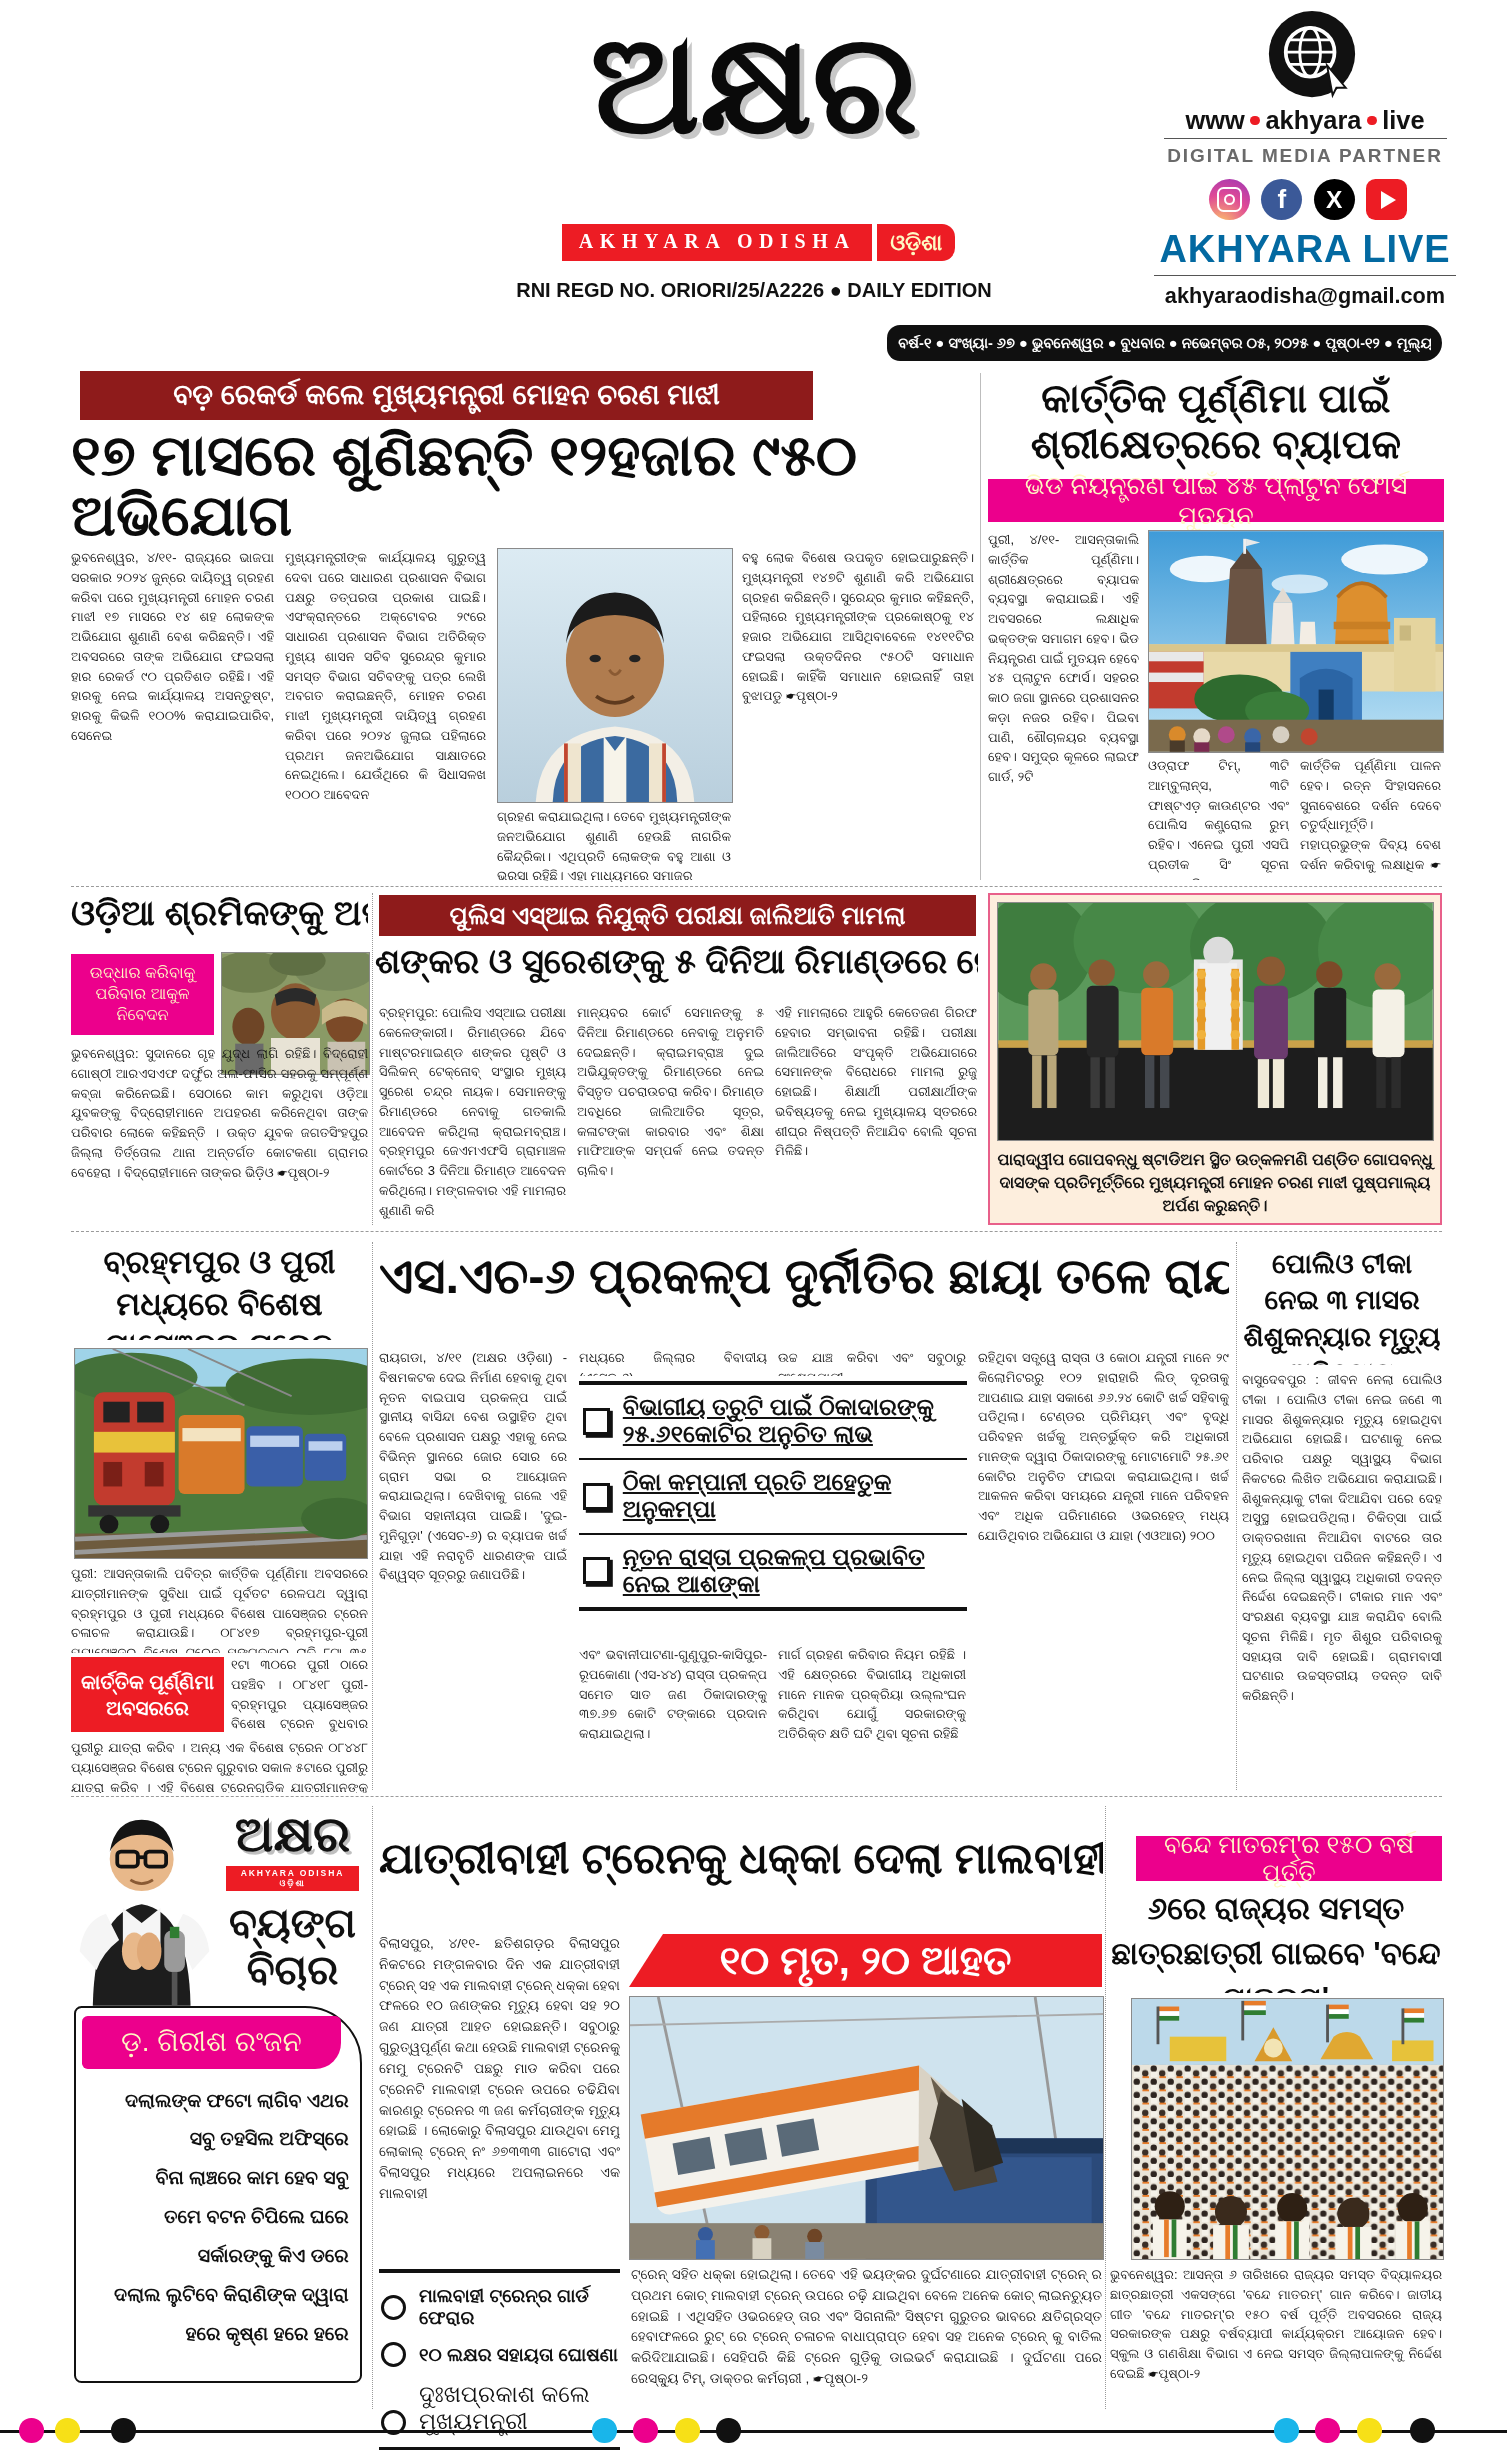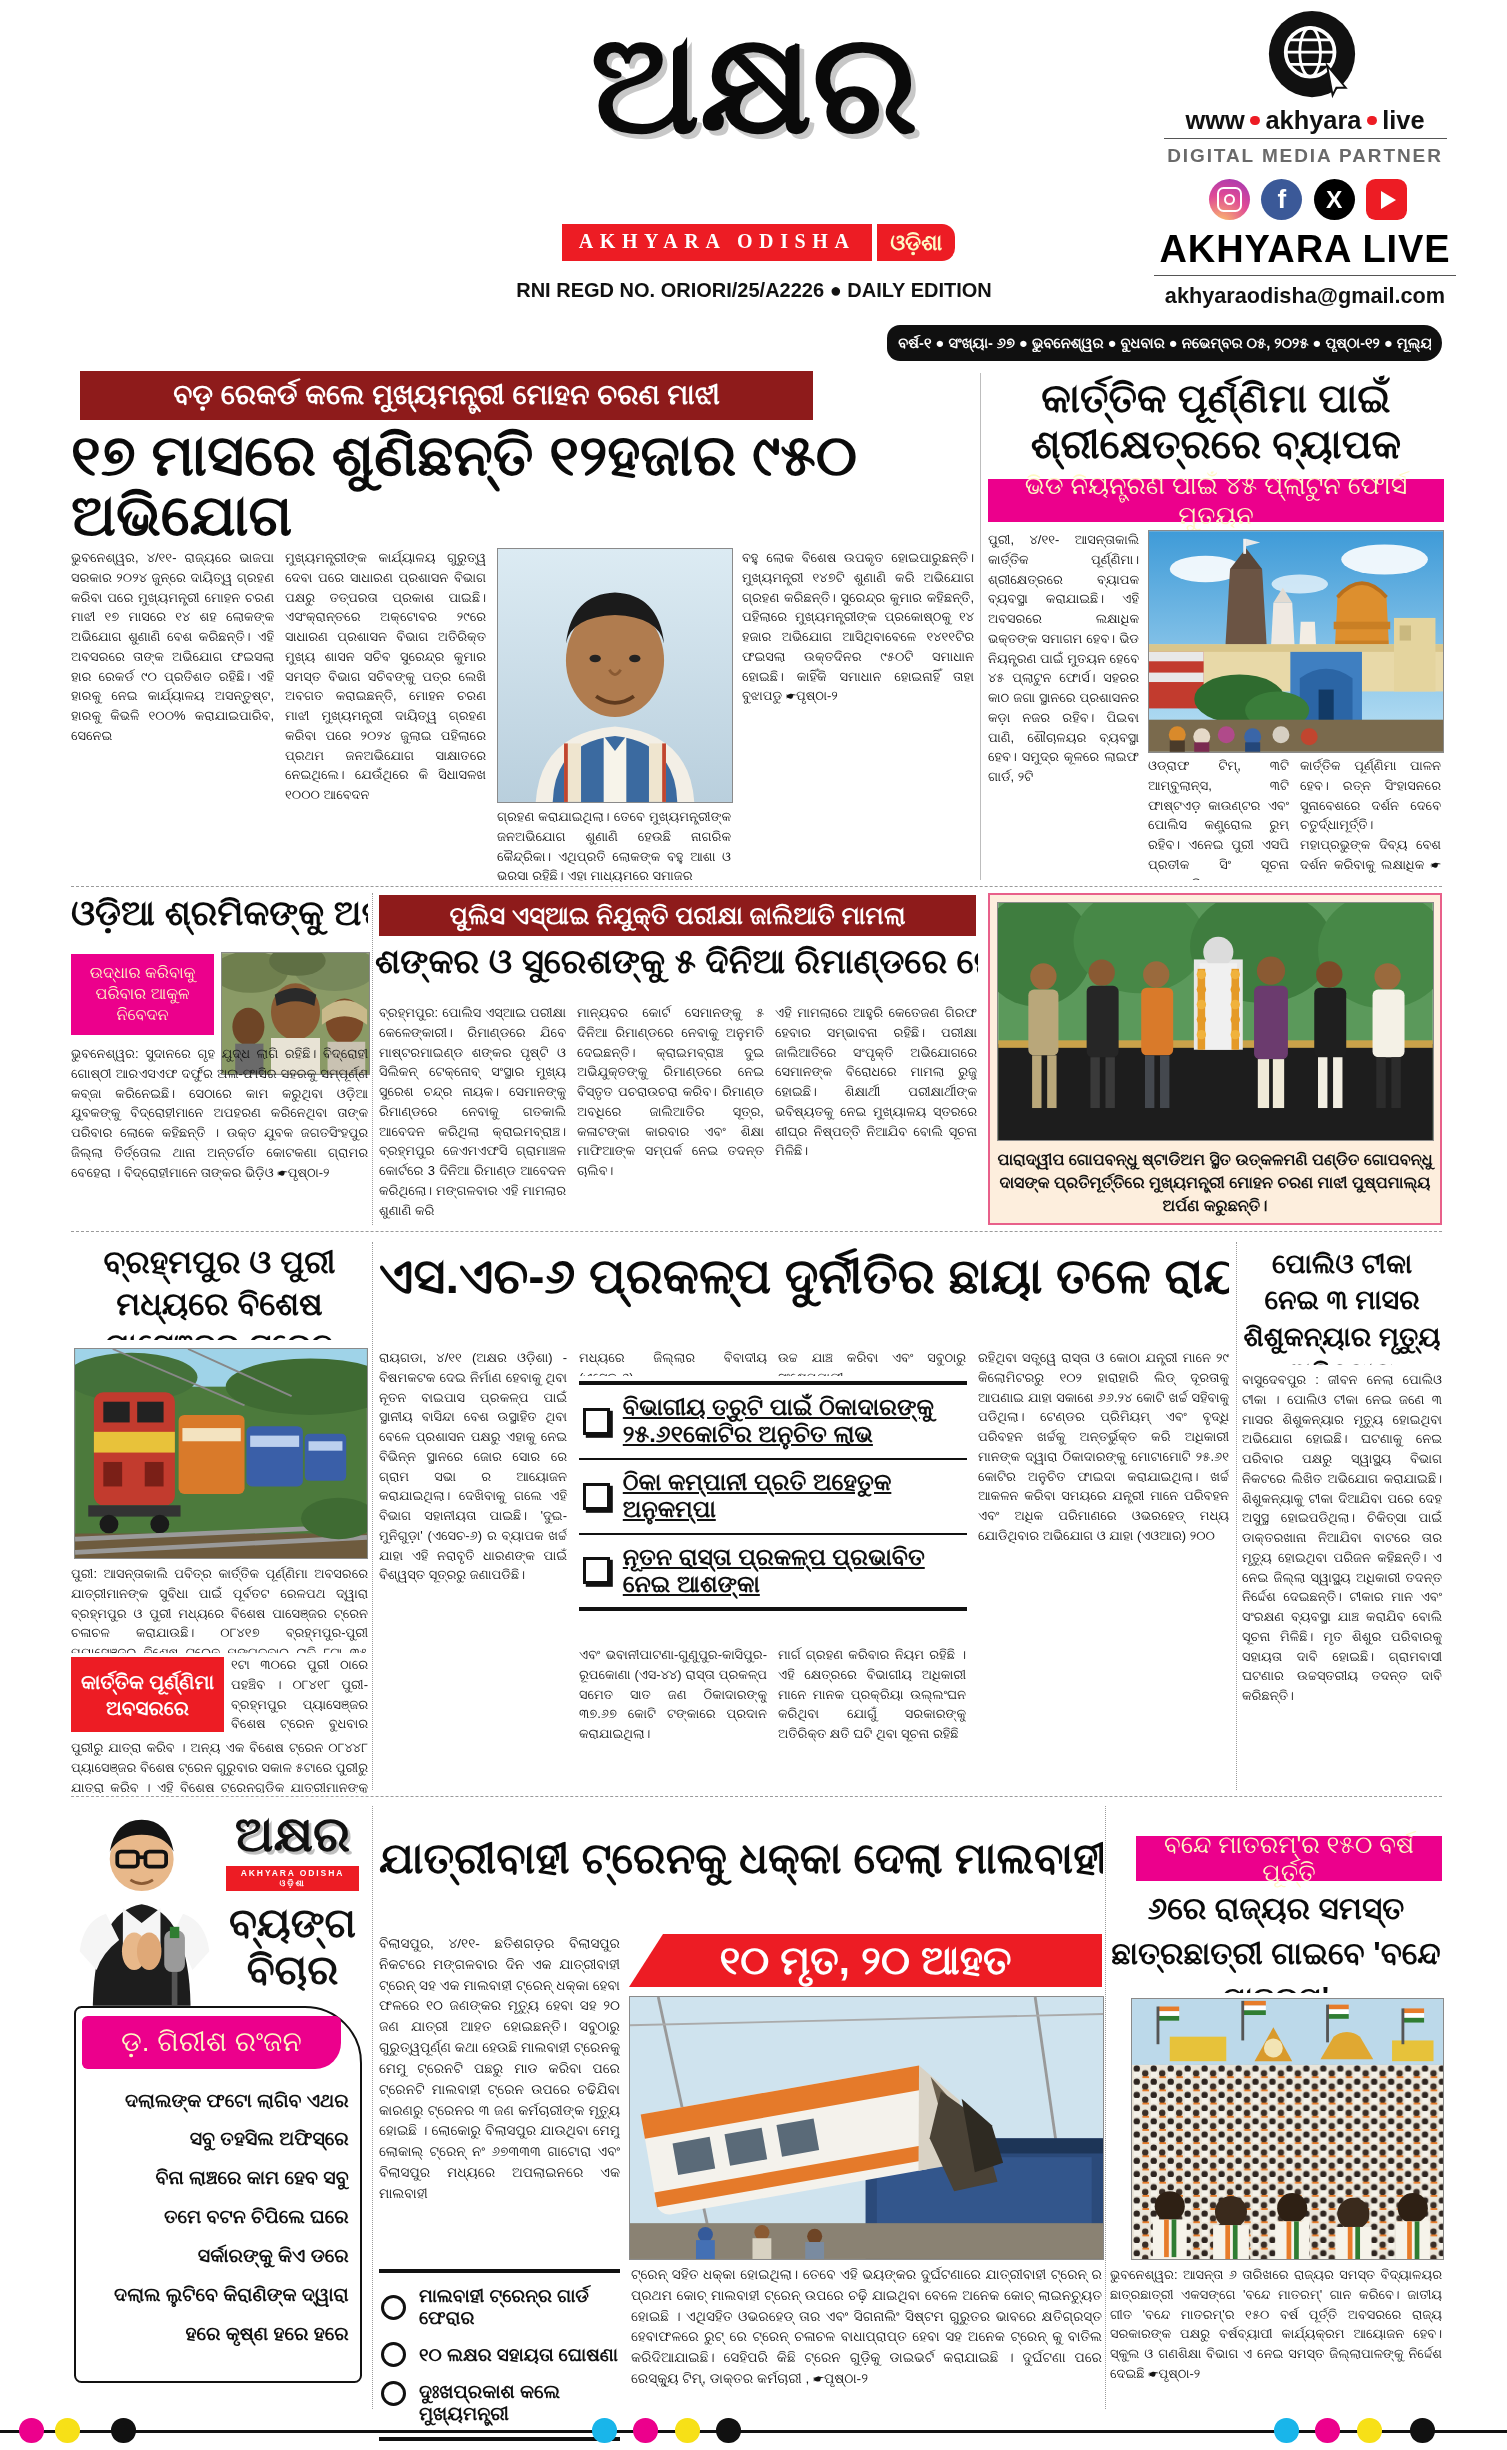--- a/index.html
+++ b/index.html
@@ -66,21 +66,21 @@
     <div class="social" style="background:#3b5998;font-size:26px;">
       <span>f</span>
     </div>
     <div class="social" style="background:#000;font-size:24.5px;">
       <span>X</span>
     </div>
     <div class="social" style="background:#ed1c24;border-radius:9.4px;">
       <span style="width:0;height:0;border-left:15px solid #fff;border-top:9.4px solid transparent;border-bottom:9.4px solid transparent;display:block;margin-left:3.8px;"></span>
     </div>
   </div>
-  <div class="abs center" style="left:1145px;top:228px;width:320px;font-size:38px;font-weight:800;color:#000000;letter-spacing:0.9px;">AKHYARA LIVE</div>
+  <div class="abs center" style="left:1145px;top:228px;width:320px;font-size:38px;font-weight:800;color:#0369a1;letter-spacing:0.9px;">AKHYARA LIVE</div>
   <div class="abs" style="left:1154px;top:275px;width:302px;border-top:1.9px solid #555;"></div>
   <div class="abs center" style="left:1145px;top:283px;width:320px;font-size:21.7px;font-weight:800;">akhyaraodisha@gmail.com</div>
 
   <div class="abs" style="left:887px;top:325px;width:555px;height:36px;background:#101010;border-radius:13px 18px 18px 13px;display:flex;align-items:center;justify-content:center;padding:0 11.3px;box-sizing:border-box;">
     <span style="color:#fff;font-size:14.6px;font-weight:700;white-space:nowrap;overflow:hidden;">ବର୍ଷ-୧ ● ସଂଖ୍ୟା- ୬୭ ● ଭୁବନେଶ୍ୱର ● ବୁଧବାର ● ନଭେମ୍ବର ୦୫, ୨୦୨୫ ● ପୃଷ୍ଠା-୧୨ ● ମୂଲ୍ୟ- ୭/-</span>
   </div>
 
   <div class="abs kicker" style="left:80px;top:371px;width:733px;height:49px;font-size:28px;">ବଡ଼ ରେକର୍ଡ କଲେ ମୁଖ୍ୟମନ୍ତ୍ରୀ ମୋହନ ଚରଣ ମାଝୀ</div>
   <div class="abs headline" style="left:71px;top:426px;width:903px;height:111px;font-size:57px;line-height:1.05;overflow:hidden;">୧୭ ମାସରେ ଶୁଣିଛନ୍ତି ୧୨ହଜାର ୯୫୦ ଅଭିଯୋଗ</div>
   <div class="abs bodytxt" style="left:71px;top:548px;width:203px;height:332px;">ଭୁବନେଶ୍ୱର, ୪/୧୧- ରାଜ୍ୟରେ ଭାଜପା ସରକାର ୨୦୨୪ ଜୁନ୍‌ରେ ଦାୟିତ୍ୱ ଗ୍ରହଣ କରିବା ପରେ ମୁଖ୍ୟମନ୍ତ୍ରୀ ମୋହନ ଚରଣ ମାଝୀ ୧୭ ମାସରେ ୧୪ ଶହ ଲୋକଙ୍କ ଅଭିଯୋଗ ଶୁଣାଣି ବେଶ କରିଛନ୍ତି। ଏହି ଅବସରରେ ତାଙ୍କ ଅଭିଯୋଗ ଫଇସଲା ହାର ରେକର୍ଡ ୯୦ ପ୍ରତିଶତ ରହିଛି। ଏହି ହାରକୁ ନେଇ କାର୍ଯ୍ୟାଳୟ ଅସନ୍ତୁଷ୍ଟ, ହାରକୁ କିଭଳି ୧୦୦% କରାଯାଇପାରିବ, ସେନେଇ</div>
@@ -409,21 +409,21 @@
   </div>
   <div class="abs" style="left:379px;top:2269px;width:241px;border-top:4.7px solid #111;border-bottom:4.7px solid #111;padding:5.7px 0;box-sizing:border-box;">
     <div style="display:flex;align-items:center;font-weight:800;font-size:18.4px;padding:6.6px 1.9px;">
       <span class="bullet-circle"></span>
       <span>ମାଲବାହୀ ଟ୍ରେନ୍‌ର ଗାର୍ଡ ଫେରାର</span>
     </div>
     <div style="display:flex;align-items:center;font-weight:800;font-size:18.4px;padding:6.6px 1.9px;">
       <span class="bullet-circle"></span>
       <span>୧୦ ଲକ୍ଷର ସହାୟତା ଘୋଷଣା</span>
     </div>
-    <div style="display:flex;align-items:flex-start;font-weight:700;font-size:19px;padding:6.6px 1.9px;">
+    <div style="display:flex;align-items:flex-end;font-weight:400;font-size:23px;padding:6.6px 1.9px;">
       <span class="bullet-circle"></span>
       <span>ଦୁଃଖପ୍ରକାଶ କଲେ ମୁଖ୍ୟମନ୍ତ୍ରୀ</span>
     </div>
   </div>
   <div class="abs bodytxt" style="left:631px;top:2265px;width:471px;height:143px;font-size:13.7px;">ଟ୍ରେନ୍ ସହିତ ଧକ୍କା ହୋଇଥିଲା। ତେବେ ଏହି ଭୟଙ୍କର ଦୁର୍ଘଟଣାରେ ଯାତ୍ରୀବାହୀ ଟ୍ରେନ୍ ର ପ୍ରଥମ କୋଚ୍ ମାଲବାହୀ ଟ୍ରେନ୍ ଉପରେ ଚଢ଼ି ଯାଇଥିବା ବେଳେ ଅନେକ କୋଚ୍ ଲାଇନଚ୍ୟୁତ ହୋଇଛି । ଏଥିସହିତ ଓଭରହେଡ୍ ତାର ଏବଂ ସିଗନାଲିଂ ସିଷ୍ଟମ ଗୁରୁତର ଭାବରେ କ୍ଷତିଗ୍ରସ୍ତ ହେବାଫଳରେ ରୁଟ୍ ରେ ଟ୍ରେନ୍ ଚଳାଚଳ ବାଧାପ୍ରାପ୍ତ ହେବା ସହ ଅନେକ ଟ୍ରେନ୍ କୁ ବାତିଲ କରିଦିଆଯାଇଛି। ସେହିପରି କିଛି ଟ୍ରେନ ଗୁଡ଼ିକୁ ଡାଇଭର୍ଟ କରାଯାଇଛି । ଦୁର୍ଘଟଣା ପରେ ରେସ୍କ୍ୟୁ ଟିମ୍, ଡାକ୍ତର କର୍ମଚାରୀ , ☛ପୃଷ୍ଠା-୨</div>
 
   <div class="abs vdiv" style="left:1105px;top:1806px;height:603px;"></div>
 
   <div class="abs magenta" style="left:1136px;top:1836px;width:306px;height:45px;font-size:24.5px;">ବନ୍ଦେ ମାତରମ୍'ର ୧୫୦ ବର୍ଷ ପୂର୍ତ୍ତି</div>
   <div class="abs headline center" style="left:1110px;top:1887px;width:332px;height:106px;font-size:31px;line-height:1.45;overflow:hidden;">୬ରେ ରାଜ୍ୟର ସମସ୍ତ ଛାତ୍ରଛାତ୍ରୀ ଗାଇବେ 'ବନ୍ଦେ ମାତରମ୍'</div>

